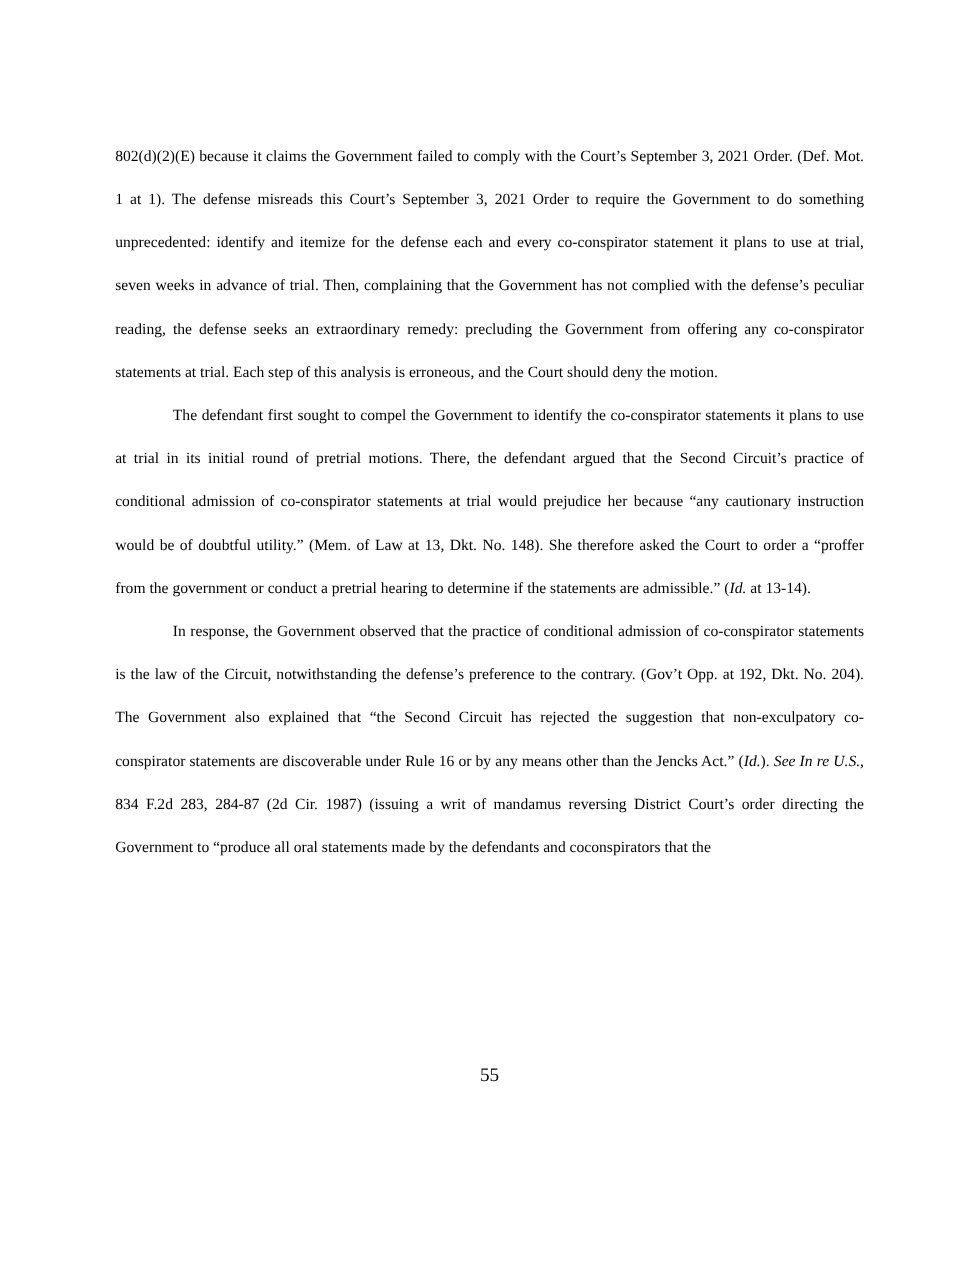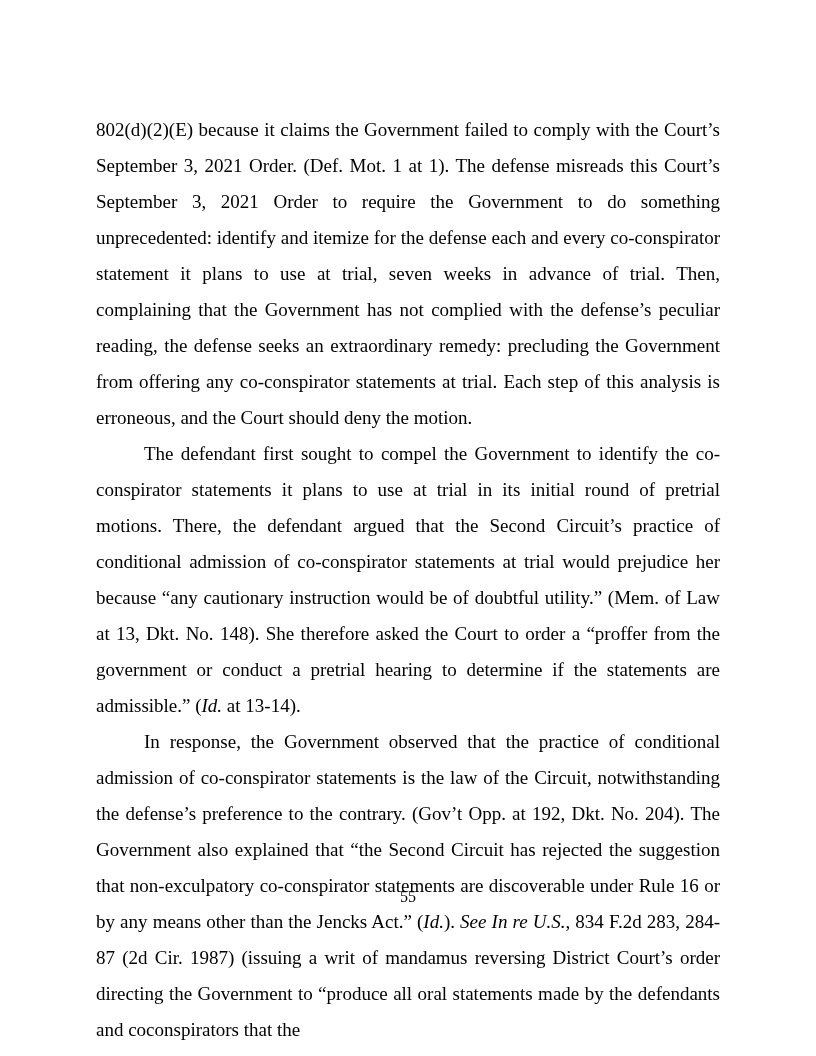--- a/index.html
+++ b/index.html
@@ -1,19 +1,19 @@
 <!DOCTYPE html>
 <html><head>
 <meta charset="utf-8">
 <style>
   html, body { margin: 0; padding: 0; background: #ffffff; }
   body { width: 816px; height: 1056px; position: relative; overflow: hidden;
          font-family: "Liberation Serif", serif; color: #000; }
   .page { position: absolute; left: 96px; top: 112px; width: 624px; }
-  p { margin: 0; font-size: 19px; line-height: 36px; text-align: justify; font-family: Liberation Serif, serif; }
+  p { margin: 0; font-size: 13px; line-height: 36px; text-align: justify; font-family: Liberation Serif, serif; }
   p.first { text-indent: 0; }
   p.indent { text-indent: 48px; }
   .heading { font-size: 16px; line-height: 36px; font-weight: bold; margin: 0 0 0 24px; }
   .heading .num { display: inline-block; width: 24px; }
   .pagenum { position: absolute; left: 0; width: 816px; top: 887px; text-align: center;
              font-size: 16px; line-height: 20px; }
   i { font-style: italic; }
 </style>
 </head>
 <body>

